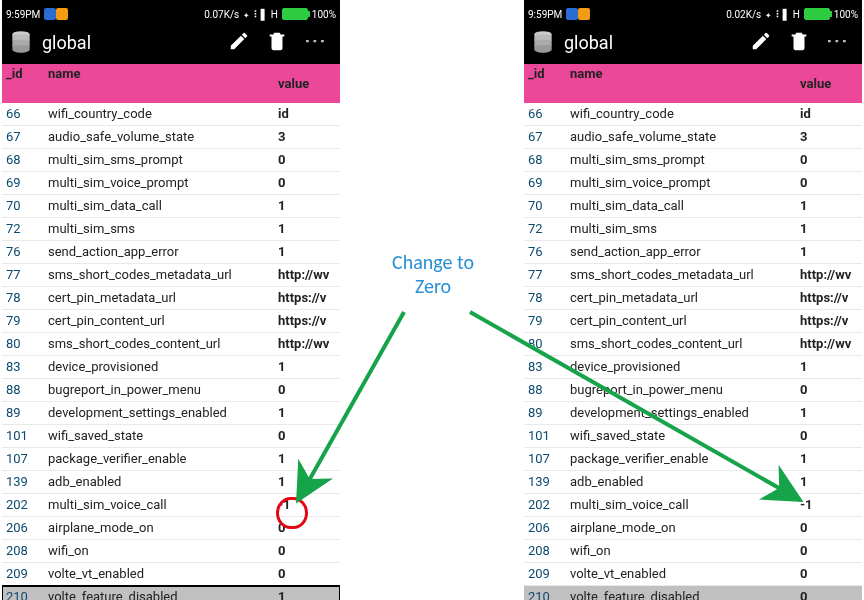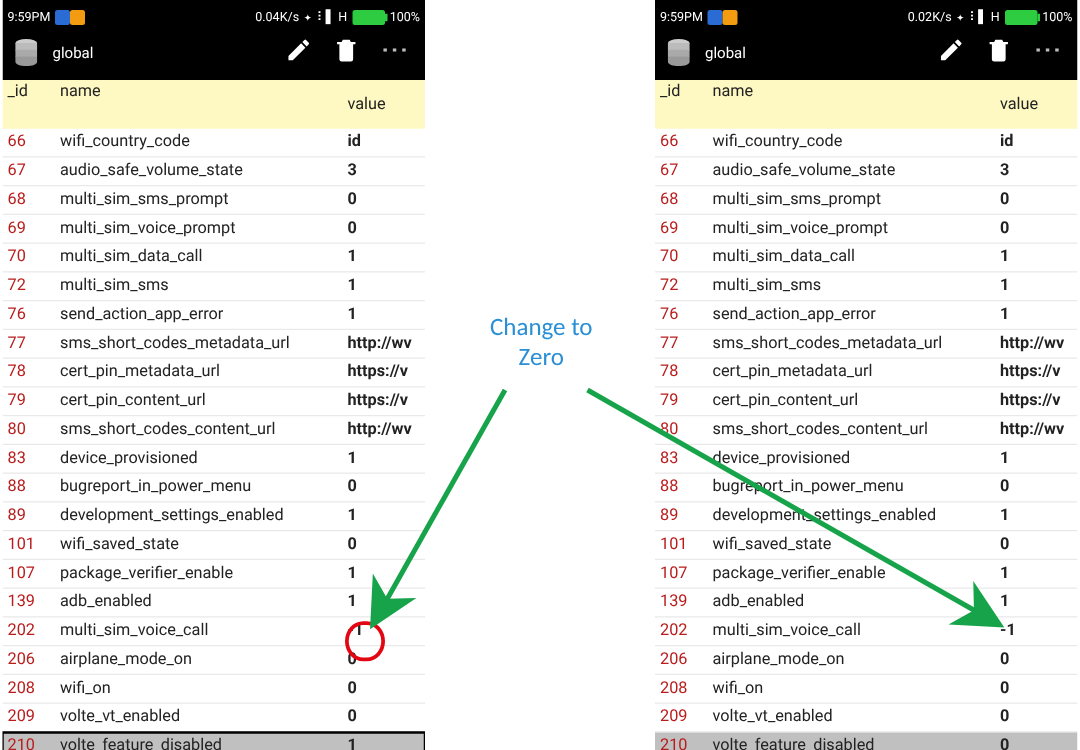--- a/index.html
+++ b/index.html
@@ -9,33 +9,33 @@
   .phone.right{left:524px;}
   
   .status{height:20px;background:#000;color:#fff;font-size:10px;display:flex;align-items:flex-end;padding:0 4px;gap:4px;}
   .status .sp{flex:1;}
   .status .batt{display:inline-block;width:24px;height:10px;border:1px solid #2ecc40;border-radius:2px;position:relative;background:#2ecc40;}
   .status .batt::after{content:"";position:absolute;right:-3px;top:2px;width:2px;height:6px;background:#2ecc40;}
   .status .ico{font-family:monospace;}
   
   .toolbar{height:44px;background:#000;color:#fff;display:flex;align-items:center;padding:0 6px;}
   .toolbar .dbicon svg{display:block;}
-  .toolbar .title{font-size:12px;margin-left:8px;flex:1;}
+  .toolbar .title{font-size:18px;margin-left:8px;flex:1;}
   .toolbar .tbtn{width:38px;text-align:center;}
   .toolbar .tbtn svg{display:inline-block;}
   .toolbar .dots{font-size:22px;letter-spacing:0;line-height:1;color:#bbb;writing-mode:vertical-rl;}
   
-  .hdr{display:flex;background:#fef9c3;font-weight:normal;font-size:13px;}
+  .hdr{display:flex;background:#ec4899;font-weight:bold;font-size:13px;}
   .hdr .c-id{width:34px;padding:2px 4px;}
   .hdr .c-name{flex:1;padding:2px 4px;}
   .hdr .c-val{width:58px;padding:12px 4px;}
   
   .rows{}
   .row{display:flex;border-bottom:1px solid #e9e9e9;font-size:13px;line-height:20px;}
-  .row .c-id{width:34px;padding:1px 4px;color:#b91c1c;}
+  .row .c-id{width:34px;padding:1px 4px;color:#0c4a6e;}
   .row .c-name{flex:1;padding:1px 4px;white-space:nowrap;overflow:hidden;}
   .row .c-val{width:58px;padding:1px 4px;white-space:nowrap;overflow:hidden;font-weight:bold;}
   .row.hl{background:#c0c0c0;}
   .row.boxed{outline:2px solid #000;outline-offset:-1px;}
   .row.covered{position:relative;}
   .row.covered::after{content:"";position:absolute;left:0;right:0;top:0;height:50%;background:#000;}
   
   .redcircle{position:absolute;width:26px;height:26px;border:3px solid #e30613;border-radius:50%/55%;pointer-events:none;}
   
   .anno{position:absolute;left:348px;width:170px;top:250px;text-align:center;color:#2a8fd4;font-size:20px;line-height:1.2;font-family:"Segoe UI",Calibri,Arial,sans-serif;}
@@ -50,21 +50,21 @@
 <body>
 
 <div class="stage">
 
   <div class="phone left">
     <div class="status">
       <span>9:59PM</span>
       <span class="sq b"></span>
       <span class="sq o"></span>
       <span class="sp"></span>
-      <span>0.04K/s</span>
+      <span>0.07K/s</span>
       <span class="ico">✦</span>
       <span class="ico">⠇▋</span>
       <span>H</span>
       <span class="batt"></span>
       <span>100%</span>
     </div>
     <div class="toolbar">
       <span class="dbicon">
         <svg width="26" height="26" viewBox="0 0 24 24">
             <ellipse cx="12" cy="5" rx="8" ry="3" fill="#ccc"></ellipse>

